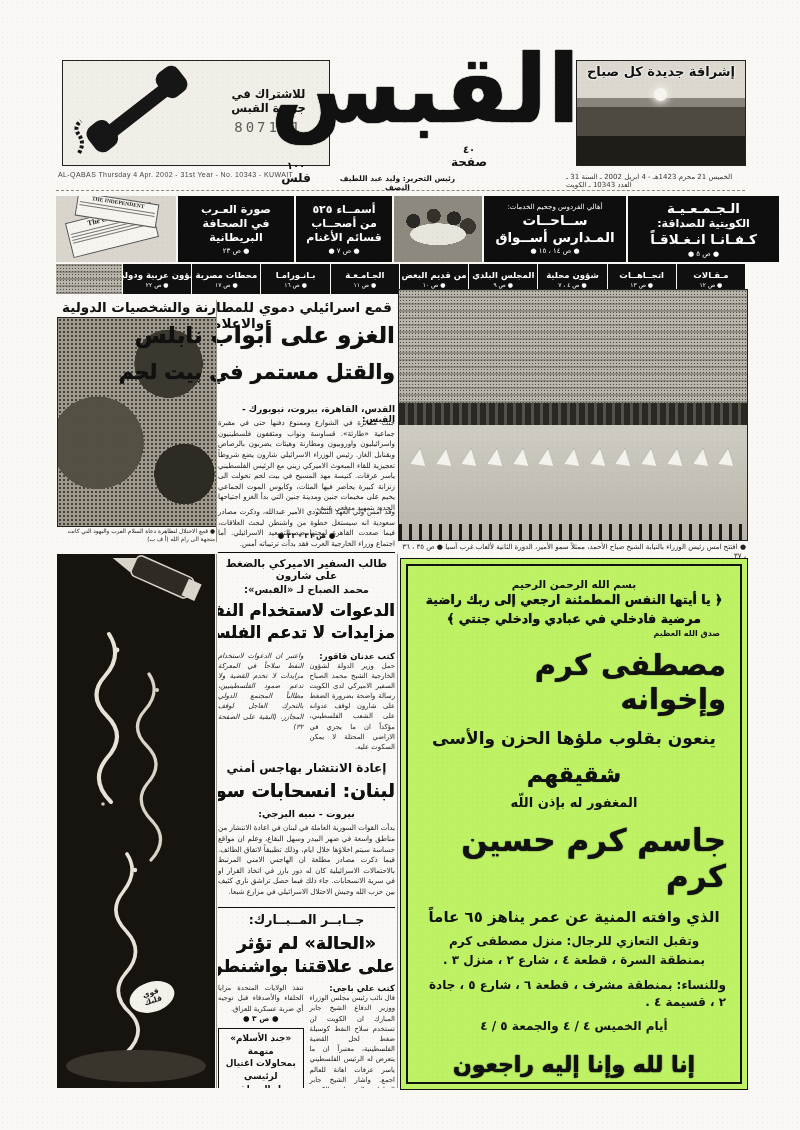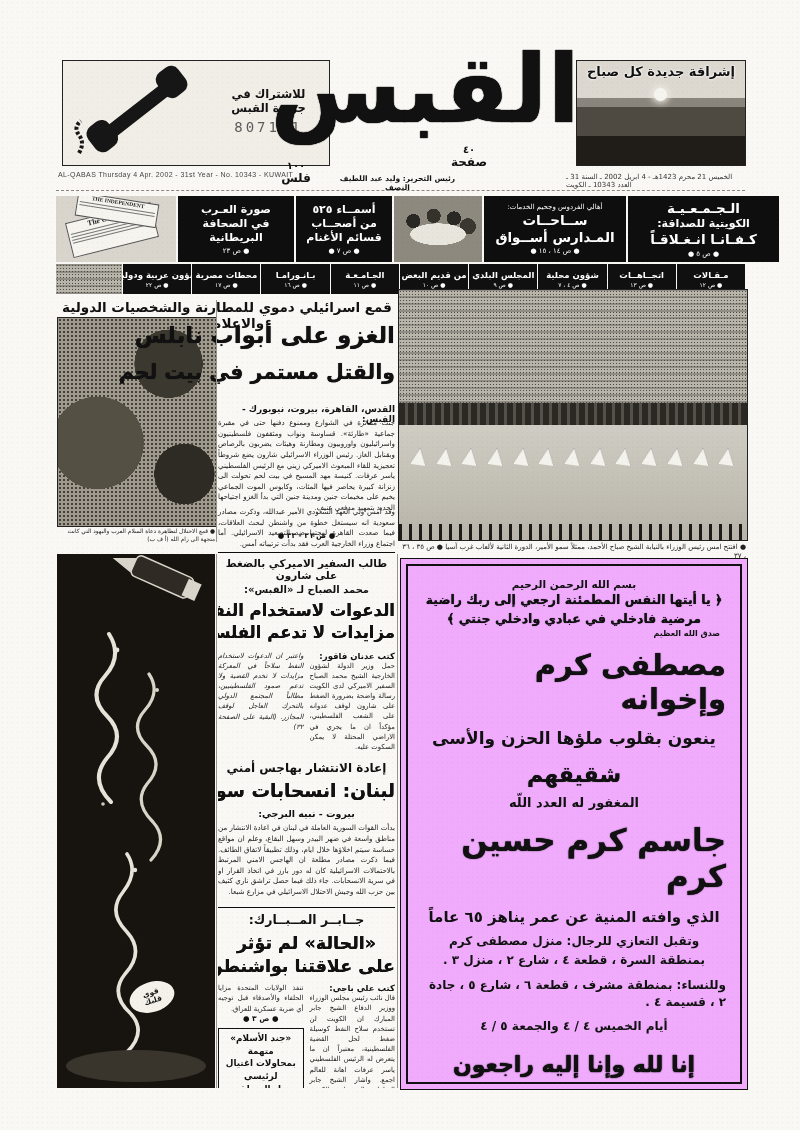--- a/index.html
+++ b/index.html
@@ -57,21 +57,21 @@
   .cols{display:flex;gap:6px;}
   .col{flex:1;min-width:0;}
   .jundbox{border:1px solid #111;padding:3px;margin-top:5px;}
   .jund-h{font-size:8.8px;font-weight:bold;line-height:1.45;}
   
   .adpanel{background:#17140f;overflow:hidden;}
   .adbadge{position:absolute;background:#f3f1ea;border-radius:50%;display:flex;flex-direction:column;
            align-items:center;justify-content:center;color:#151515;font-weight:bold;font-size:7.5px;line-height:1.1;
            transform:rotate(-18deg);}
   
-  .obit{border:1.5px solid #111;background:#f0abfc;}
+  .obit{border:1.5px solid #111;background:#bef264;}
   .obit-inner{position:absolute;inset:5px;border:2.5px solid #111;display:flex;flex-direction:column;
               align-items:center;padding:12px 14px 10px;box-sizing:border-box;}
   .ob-bism{font-size:10.5px;font-weight:bold;}
   .ob-verse{font-size:12.5px;font-weight:bold;line-height:1.55;text-shadow:0 0 .7px #000;}
   .ob-sadaqa{font-size:8px;font-weight:bold;align-self:flex-start;margin-right:6px;}
   .ob-family{font-size:29px;font-weight:bold;margin-top:10px;text-shadow:0 0 1px #000;}
   .ob-mourn{font-size:17px;font-weight:bold;margin-top:12px;}
   .ob-rel{font-size:22px;font-weight:bold;margin-top:14px;text-shadow:0 0 .7px #000;}
   .ob-mercy{font-size:13px;font-weight:bold;margin-top:8px;}
   .ob-name{font-size:31px;font-weight:bold;margin-top:12px;text-shadow:0 0 1.2px #000;}
@@ -334,21 +334,21 @@
   </div>
 
   <div class="abs obit" style="left:400px;top:558px;width:346px;height:530px;">
     <div class="obit-inner">
       <div class="ob-bism">بسم الله الرحمن الرحيم</div>
       <div class="ob-verse c">﴿ يا أيتها النفس المطمئنة ارجعي إلى ربك راضية مرضية فادخلي في عبادي وادخلي جنتي ﴾</div>
       <div class="ob-sadaqa">صدق الله العظيم</div>
       <div class="ob-family">مصطفى كرم وإخوانه</div>
       <div class="ob-mourn">ينعون بقلوب ملؤها الحزن والأسى</div>
       <div class="ob-rel">شقيقهم</div>
-      <div class="ob-mercy">المغفور له العدد اللّه</div>
+      <div class="ob-mercy">المغفور له بإذن اللّه</div>
       <div class="ob-name">جاسم كرم حسين كرم</div>
       <div class="ob-age">الذي وافته المنية عن عمر يناهز ٦٥ عاماً</div>
       <div class="ob-cond">وتقبل التعازي للرجال: منزل مصطفى كرم</div>
       <div class="ob-cond" style="margin-top:2px;">بمنطقة السرة ، قطعة ٤ ، شارع ٢ ، منزل ٣ .</div>
       <div class="ob-cond">وللنساء: بمنطقة مشرف ، قطعة ٦ ، شارع ٥ ، جادة ٢ ، قسيمة ٤ .</div>
       <div class="ob-cond">أيام الخميس ٤ / ٤ والجمعة ٥ / ٤</div>
       <div class="ob-close">إنا لله وإنا إليه راجعون</div>
     </div>
   </div>
 

